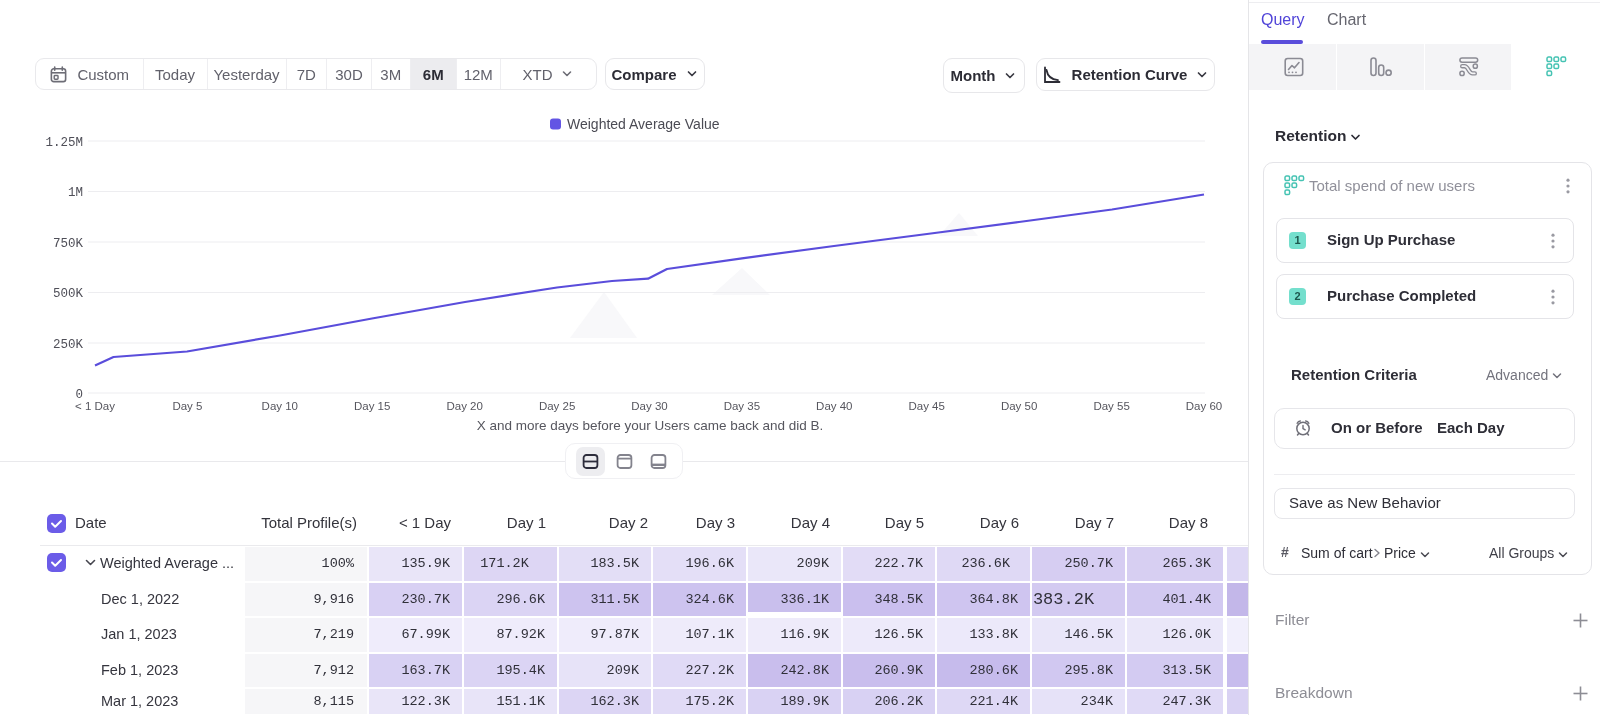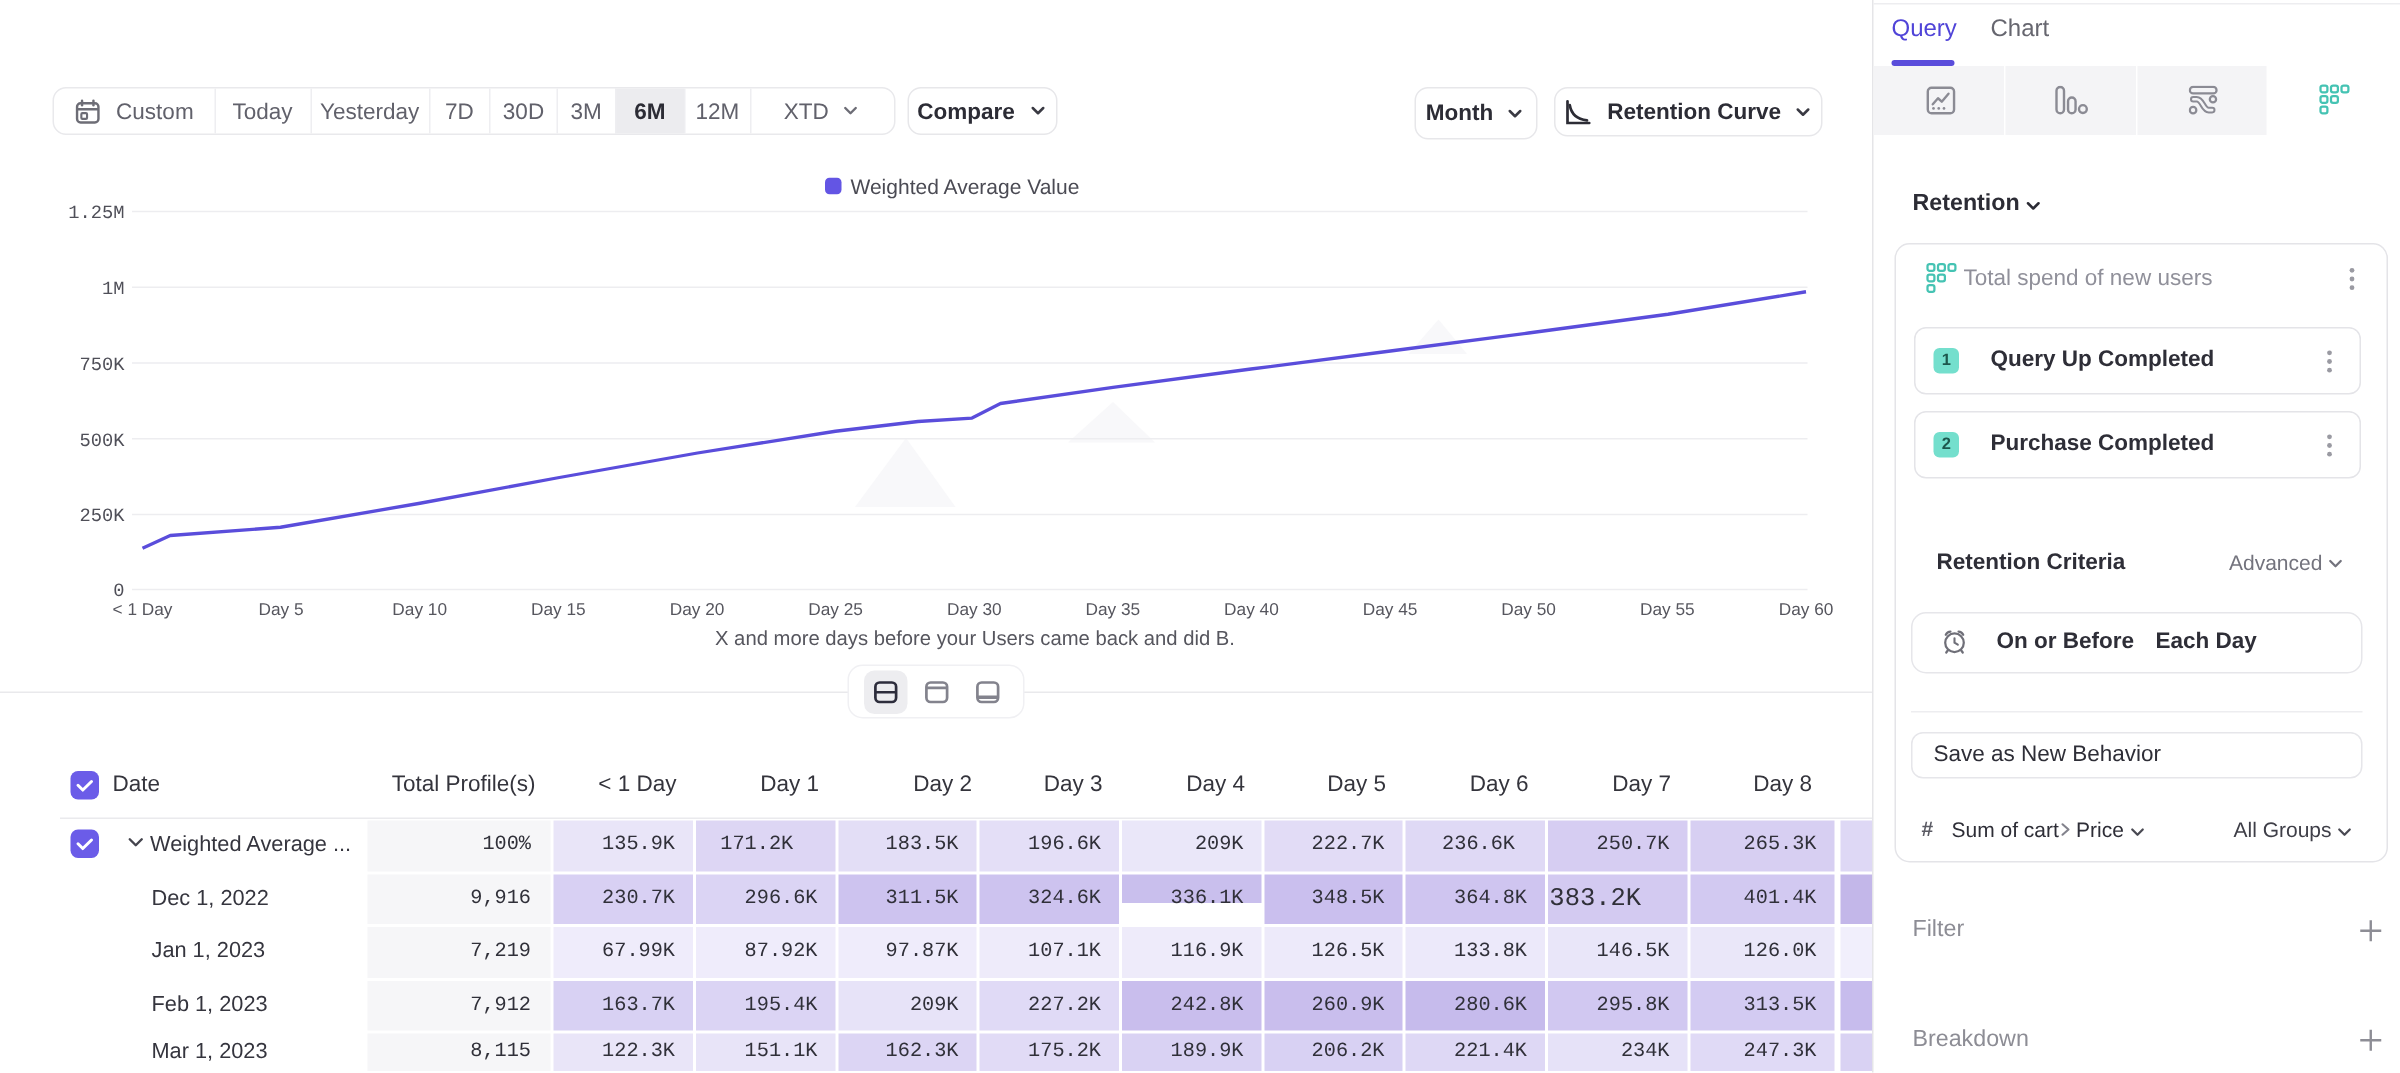--- a/index.html
+++ b/index.html
@@ -124,21 +124,21 @@
 <div style="position:absolute;left:937px;top:547px;width:93px;height:33.5px;line-height:33.5px;background:#dfd9f5;text-align:right;padding-right:20px;box-sizing:border-box;font-family:'Liberation Mono',monospace;font-size:13.5px;color:#303039">236.6K</div>
 <div style="position:absolute;left:1032px;top:547px;width:93px;height:33.5px;line-height:33.5px;background:#d6cdf2;text-align:right;padding-right:12px;box-sizing:border-box;font-family:'Liberation Mono',monospace;font-size:13.5px;color:#303039">250.7K</div>
 <div style="position:absolute;left:1127px;top:547px;width:96px;height:33.5px;line-height:33.5px;background:#d7cff2;text-align:right;padding-right:12px;box-sizing:border-box;font-family:'Liberation Mono',monospace;font-size:13.5px;color:#303039">265.3K</div>
 <div style="position:absolute;left:1227px;top:547px;width:21px;height:33.5px;background:#ded8f5"></div>
 <div style="position:absolute;left:101px;top:581.5px;height:35.5px;line-height:35.5px;font-size:14.5px;color:#35353e">Dec 1, 2022</div>
 <div style="position:absolute;left:245px;top:582.5px;width:122px;height:33.5px;line-height:33.5px;background:#f6f6f8;text-align:right;padding-right:13px;box-sizing:border-box;font-family:'Liberation Mono',monospace;font-size:13.5px;color:#303039">9,916</div>
 <div style="position:absolute;left:369px;top:582.5px;width:93px;height:33.5px;line-height:33.5px;background:#d8d0f3;text-align:right;padding-right:12px;box-sizing:border-box;font-family:'Liberation Mono',monospace;font-size:13.5px;color:#303039">230.7K</div>
 <div style="position:absolute;left:464px;top:582.5px;width:93px;height:33.5px;line-height:33.5px;background:#dbd4f4;text-align:right;padding-right:12px;box-sizing:border-box;font-family:'Liberation Mono',monospace;font-size:13.5px;color:#303039">296.6K</div>
 <div style="position:absolute;left:559px;top:582.5px;width:92px;height:33.5px;line-height:33.5px;background:#cdc3ef;text-align:right;padding-right:12px;box-sizing:border-box;font-family:'Liberation Mono',monospace;font-size:13.5px;color:#303039">311.5K</div>
 <div style="position:absolute;left:653px;top:582.5px;width:93px;height:33.5px;line-height:33.5px;background:#cdc3ef;text-align:right;padding-right:12px;box-sizing:border-box;font-family:'Liberation Mono',monospace;font-size:13.5px;color:#303039">324.6K</div>
-<div style="position:absolute;left:748px;top:582.5px;width:93px;height:19px;line-height:33.5px;background:#c9bfed;text-align:right;padding-right:12px;box-sizing:border-box;font-family:'Liberation Mono',monospace;font-size:13.5px;color:#303039">336.1K</div>
+<div style="position:absolute;left:748px;top:582.5px;width:93px;height:29px;line-height:33.5px;background:#c9bfed;text-align:right;padding-right:12px;box-sizing:border-box;font-family:'Liberation Mono',monospace;font-size:13.5px;color:#303039">336.1K</div>
 <div style="position:absolute;left:843px;top:582.5px;width:92px;height:33.5px;line-height:33.5px;background:#cabfee;text-align:right;padding-right:12px;box-sizing:border-box;font-family:'Liberation Mono',monospace;font-size:13.5px;color:#303039">348.5K</div>
 <div style="position:absolute;left:937px;top:582.5px;width:93px;height:33.5px;line-height:33.5px;background:#cfc5f0;text-align:right;padding-right:12px;box-sizing:border-box;font-family:'Liberation Mono',monospace;font-size:13.5px;color:#303039">364.8K</div>
 <div style="position:absolute;left:1032px;top:582.5px;width:93px;height:33.5px;line-height:33.5px;background:#d3caf1;text-align:center;padding-right:30px;box-sizing:border-box;font-family:'Liberation Mono',monospace;font-size:17px;color:#303039">383.2K</div>
 <div style="position:absolute;left:1127px;top:582.5px;width:96px;height:33.5px;line-height:33.5px;background:#d2c9f1;text-align:right;padding-right:12px;box-sizing:border-box;font-family:'Liberation Mono',monospace;font-size:13.5px;color:#303039">401.4K</div>
 <div style="position:absolute;left:1227px;top:582.5px;width:21px;height:33.5px;background:#c3b7e9"></div>
 <div style="position:absolute;left:101px;top:617px;height:35.5px;line-height:35.5px;font-size:14.5px;color:#35353e">Jan 1, 2023</div>
 <div style="position:absolute;left:245px;top:618px;width:122px;height:33.5px;line-height:33.5px;background:#f6f6f8;text-align:right;padding-right:13px;box-sizing:border-box;font-family:'Liberation Mono',monospace;font-size:13.5px;color:#303039">7,219</div>
 <div style="position:absolute;left:369px;top:618px;width:93px;height:33.5px;line-height:33.5px;background:#efecfb;text-align:right;padding-right:12px;box-sizing:border-box;font-family:'Liberation Mono',monospace;font-size:13.5px;color:#303039">67.99K</div>
 <div style="position:absolute;left:464px;top:618px;width:93px;height:33.5px;line-height:33.5px;background:#efecfb;text-align:right;padding-right:12px;box-sizing:border-box;font-family:'Liberation Mono',monospace;font-size:13.5px;color:#303039">87.92K</div>
 <div style="position:absolute;left:559px;top:618px;width:92px;height:33.5px;line-height:33.5px;background:#efecfb;text-align:right;padding-right:12px;box-sizing:border-box;font-family:'Liberation Mono',monospace;font-size:13.5px;color:#303039">97.87K</div>
@@ -222,21 +222,21 @@
     <rect x="1.0" y="15.0" width="4.6" height="4.6" rx="1.4" fill="none" stroke="#45c3b3" stroke-width="1.5"></rect>
   </svg>
 <div style="position:absolute;left:1309px;top:177px;font-size:15px;color:#90909a">Total spend of new users</div>
 <svg style="position:absolute;left:1566px;top:178px" width="4" height="16" viewBox="0 0 4 16">
     <circle cx="2" cy="2.2" r="1.6" fill="#9a9aa2"></circle>
     <circle cx="2" cy="8" r="1.6" fill="#9a9aa2"></circle>
     <circle cx="2" cy="13.8" r="1.6" fill="#9a9aa2"></circle>
   </svg>
 <div style="position:absolute;left:1276px;top:218px;width:298px;height:45px;border:1px solid #e4e4e8;border-radius:8px;box-sizing:border-box"></div>
 <div style="position:absolute;left:1289px;top:232px;width:17px;height:17px;border-radius:4px;background:#74dfcd;font-size:11px;font-weight:700;color:#1d574d;text-align:center;line-height:17px">1</div>
-<div style="position:absolute;left:1327px;top:231px;font-size:15px;font-weight:600;color:#2e2e37">Query Up Completed</div>
+<div style="position:absolute;left:1327px;top:231px;font-size:15px;font-weight:600;color:#2e2e37">Sign Up Purchase</div>
 <svg style="position:absolute;left:1551px;top:233px" width="4" height="16" viewBox="0 0 4 16">
     <circle cx="2" cy="2.2" r="1.6" fill="#9a9aa2"></circle>
     <circle cx="2" cy="8" r="1.6" fill="#9a9aa2"></circle>
     <circle cx="2" cy="13.8" r="1.6" fill="#9a9aa2"></circle>
   </svg>
 <div style="position:absolute;left:1276px;top:274px;width:298px;height:45px;border:1px solid #e4e4e8;border-radius:8px;box-sizing:border-box"></div>
 <div style="position:absolute;left:1289px;top:288px;width:17px;height:17px;border-radius:4px;background:#74dfcd;font-size:11px;font-weight:700;color:#1d574d;text-align:center;line-height:17px">2</div>
 <div style="position:absolute;left:1327px;top:287px;font-size:15px;font-weight:600;color:#2e2e37">Purchase Completed</div>
 <svg style="position:absolute;left:1551px;top:289px" width="4" height="16" viewBox="0 0 4 16">
     <circle cx="2" cy="2.2" r="1.6" fill="#9a9aa2"></circle>

